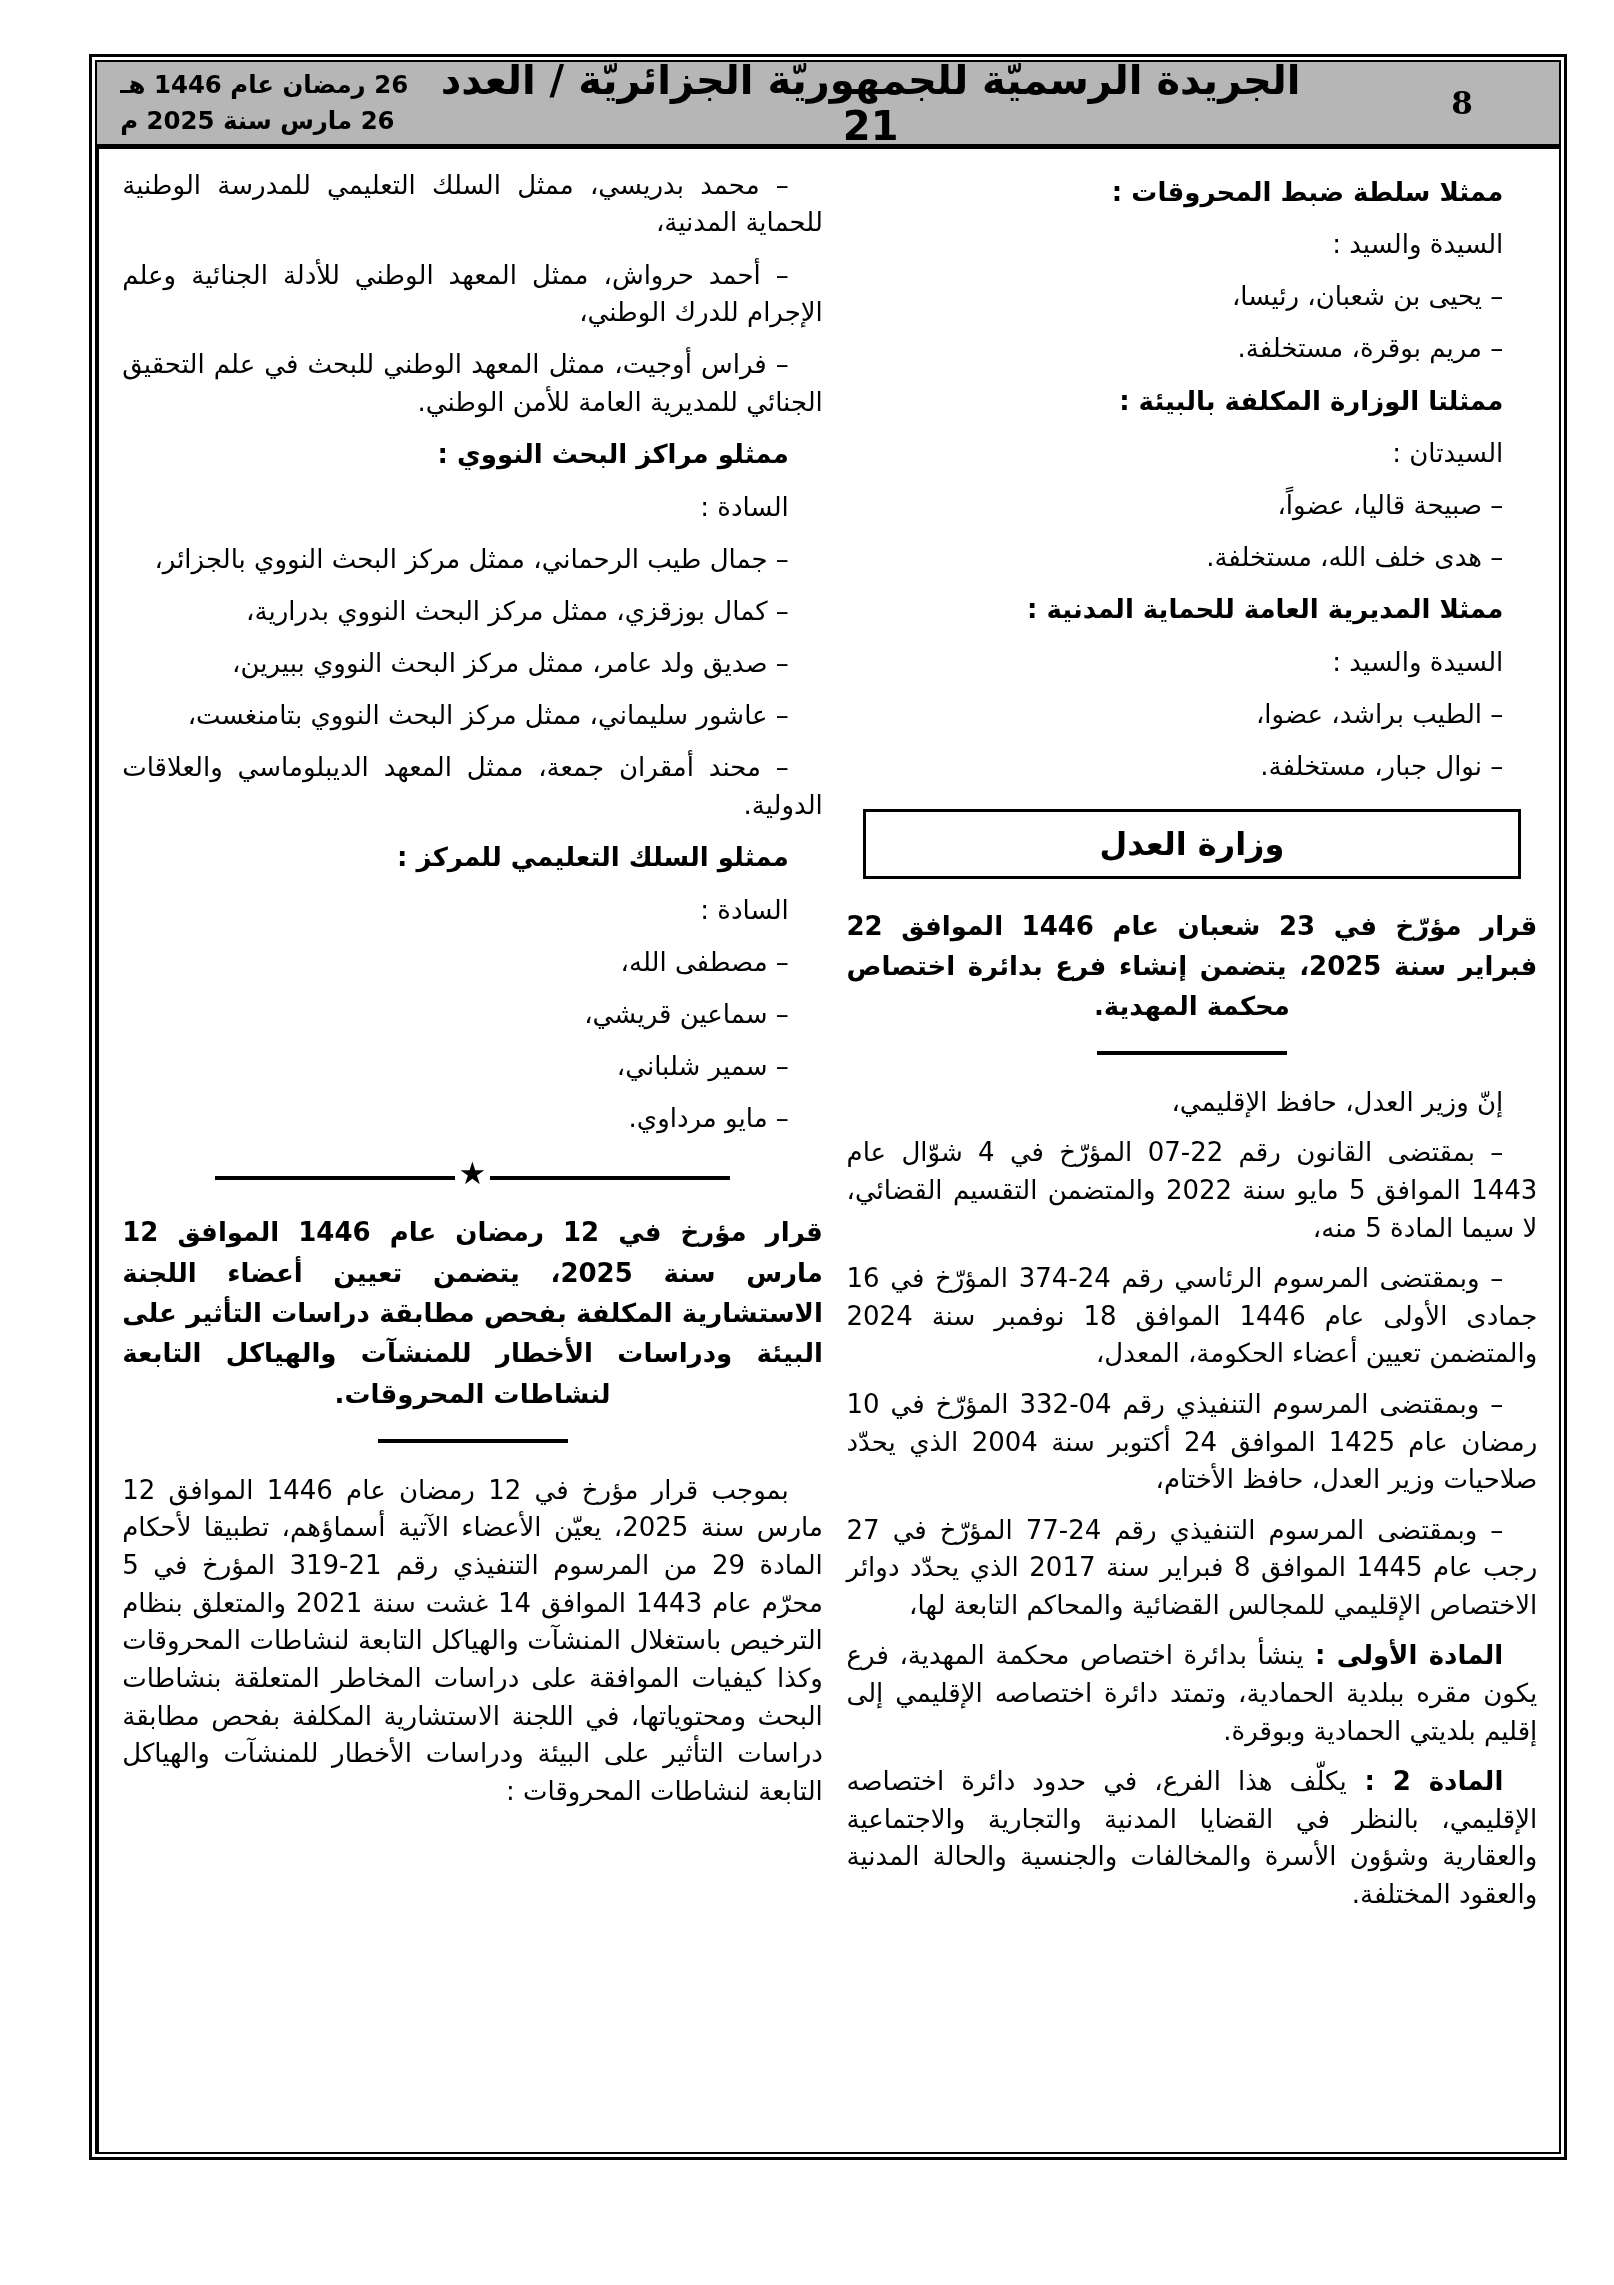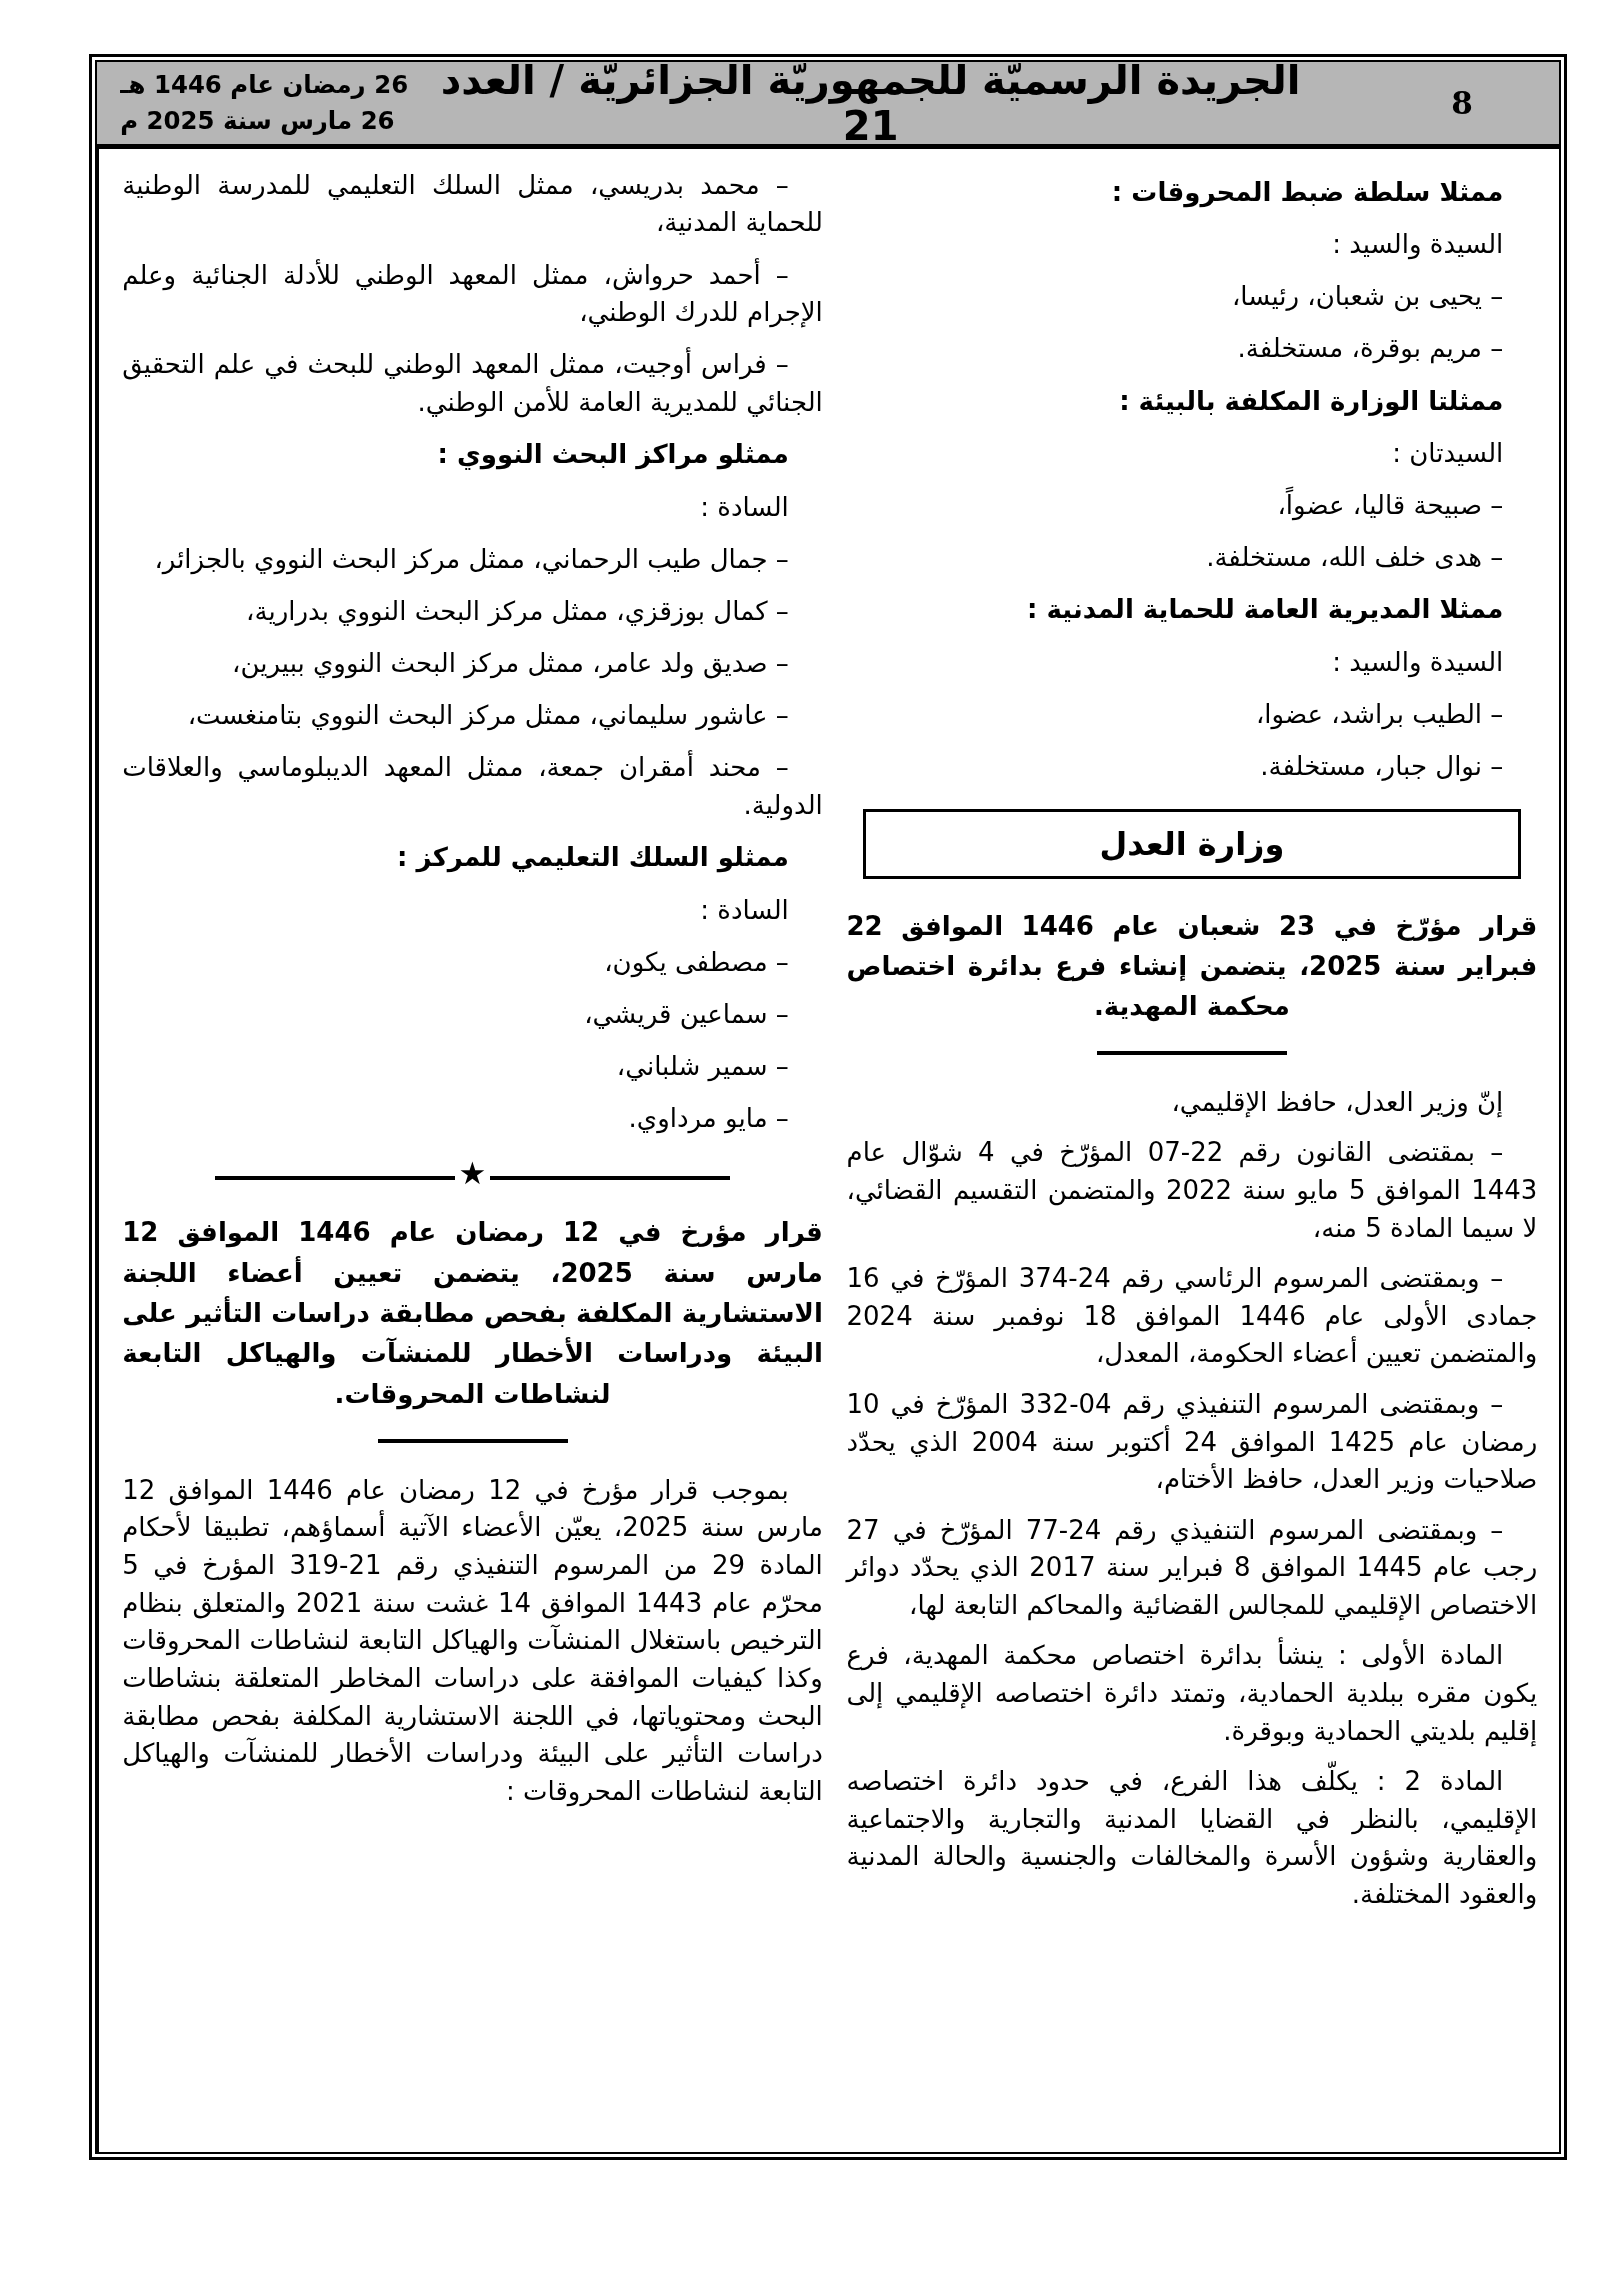--- a/index.html
+++ b/index.html
@@ -96,21 +96,21 @@
     margin: 7.2px 0 14.5px;
   }
   .decree-title {
     font-weight: bold;
     text-indent: 0;
     text-align: justify;
     text-align-last: center;
     margin: 23.5px 0 16.3px;
     line-height: 1.55;
   }
-  .lead { font-weight: normal; }
+  .lead { font-weight: bold; }
   .ministry-box {
     border: 3.6px solid #000;
     margin: 23.5px 16.3px 27px;
     padding: 12.7px 9px;
     text-align: center;
     font-weight: bold;
     font-size: 32px;
     direction: rtl;
   }
   .short-rule {
@@ -161,21 +161,21 @@
         <p class="p item">– فراس أوجيت، ممثل المعهد الوطني للبحث في علم التحقيق الجنائي للمديرية العامة للأمن الوطني.</p>
         <p class="p heading">ممثلو مراكز البحث النووي :</p>
         <p class="p label">السادة :</p>
         <p class="p item">– جمال طيب الرحماني، ممثل مركز البحث النووي بالجزائر،</p>
         <p class="p item">– كمال بوزقزي، ممثل مركز البحث النووي بدرارية،</p>
         <p class="p item">– صديق ولد عامر، ممثل مركز البحث النووي ببيرين،</p>
         <p class="p item">– عاشور سليماني، ممثل مركز البحث النووي بتامنغست،</p>
         <p class="p item">– محند أمقران جمعة، ممثل المعهد الديبلوماسي والعلاقات الدولية.</p>
         <p class="p heading">ممثلو السلك التعليمي للمركز :</p>
         <p class="p label">السادة :</p>
-        <p class="p item">– مصطفى يكون،</p>
+        <p class="p item">– مصطفى الله،</p>
         <p class="p item">– سماعين قريشي،</p>
         <p class="p item">– سمير شلباني،</p>
         <p class="p item">– مايو مرداوي.</p>
 
         <div class="star-sep">
           <span class="sep-line"></span>
           <span class="sep-star">★</span>
           <span class="sep-line"></span>
         </div>
 

